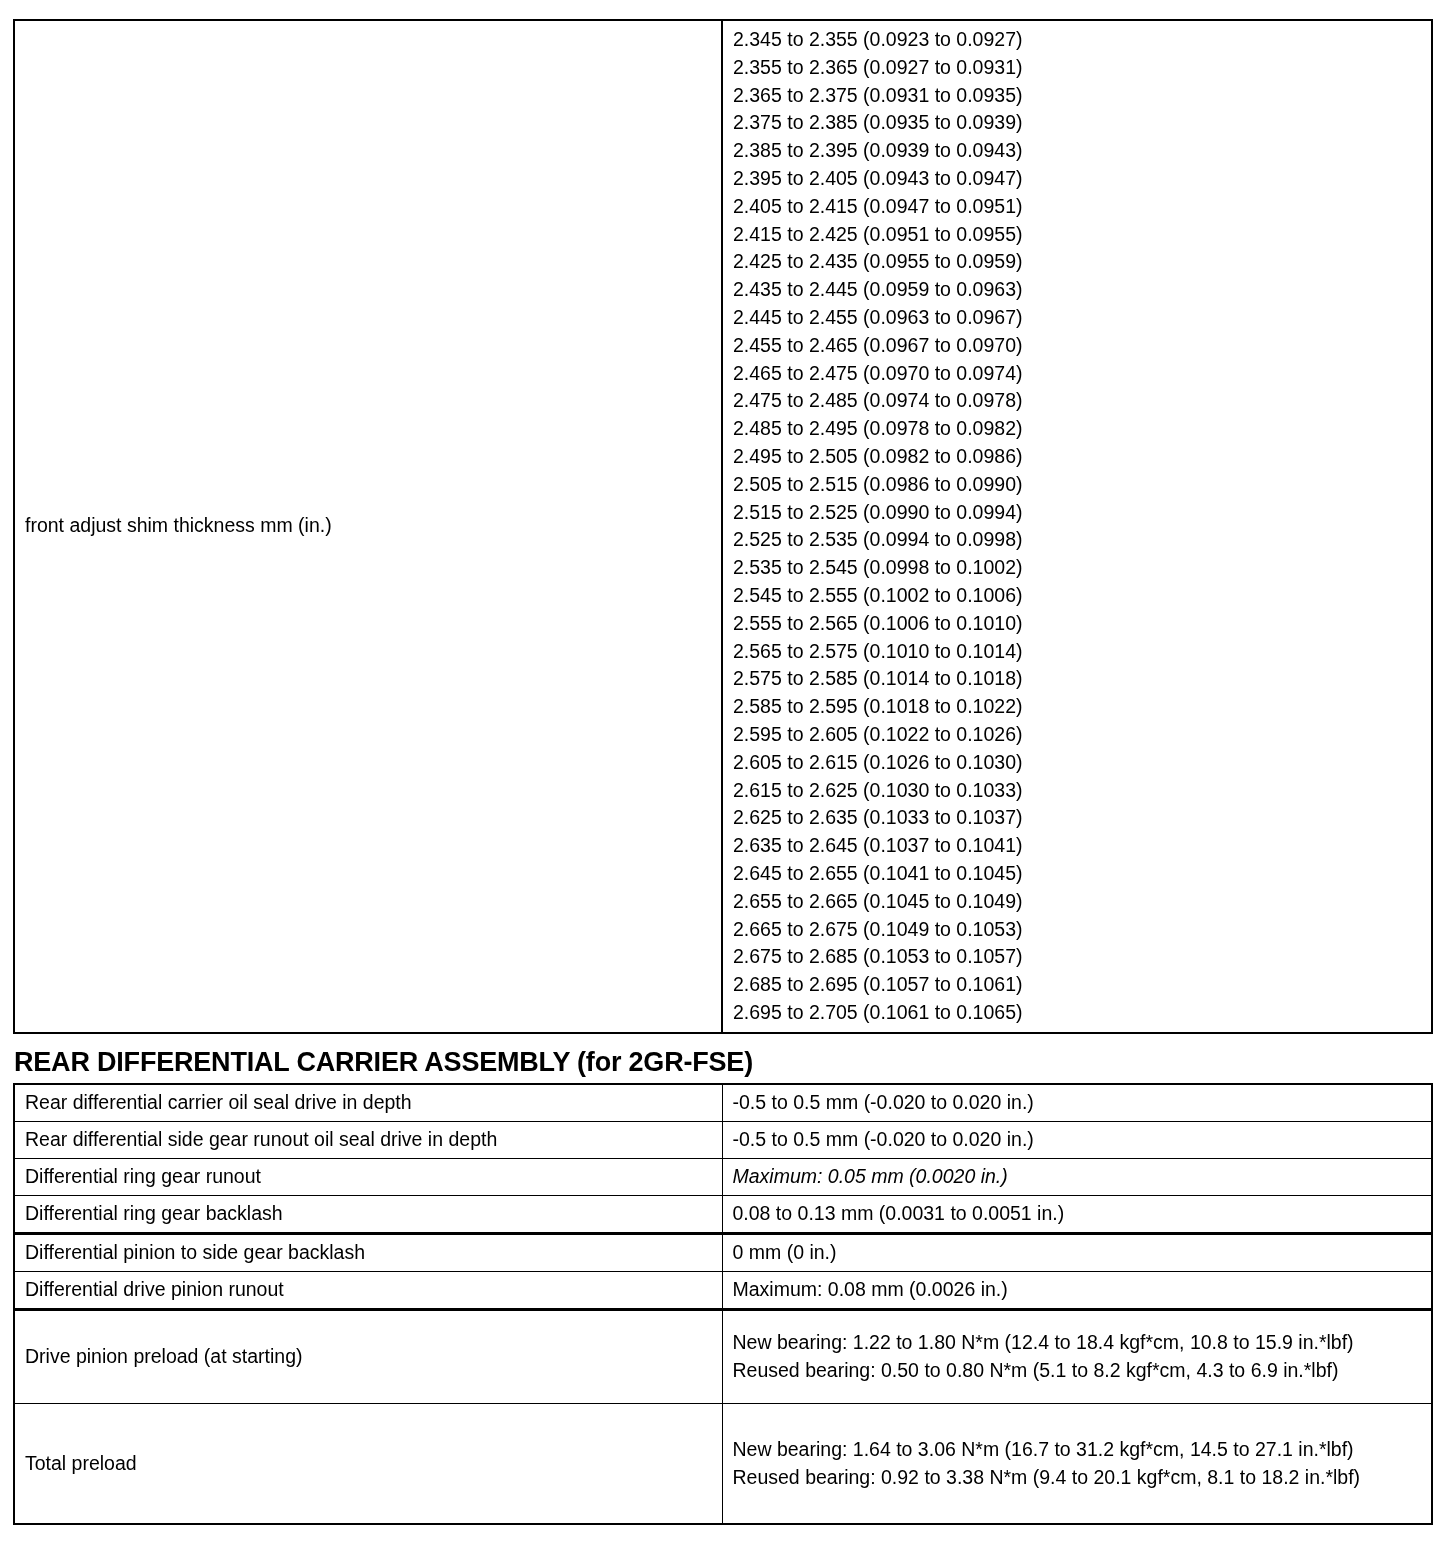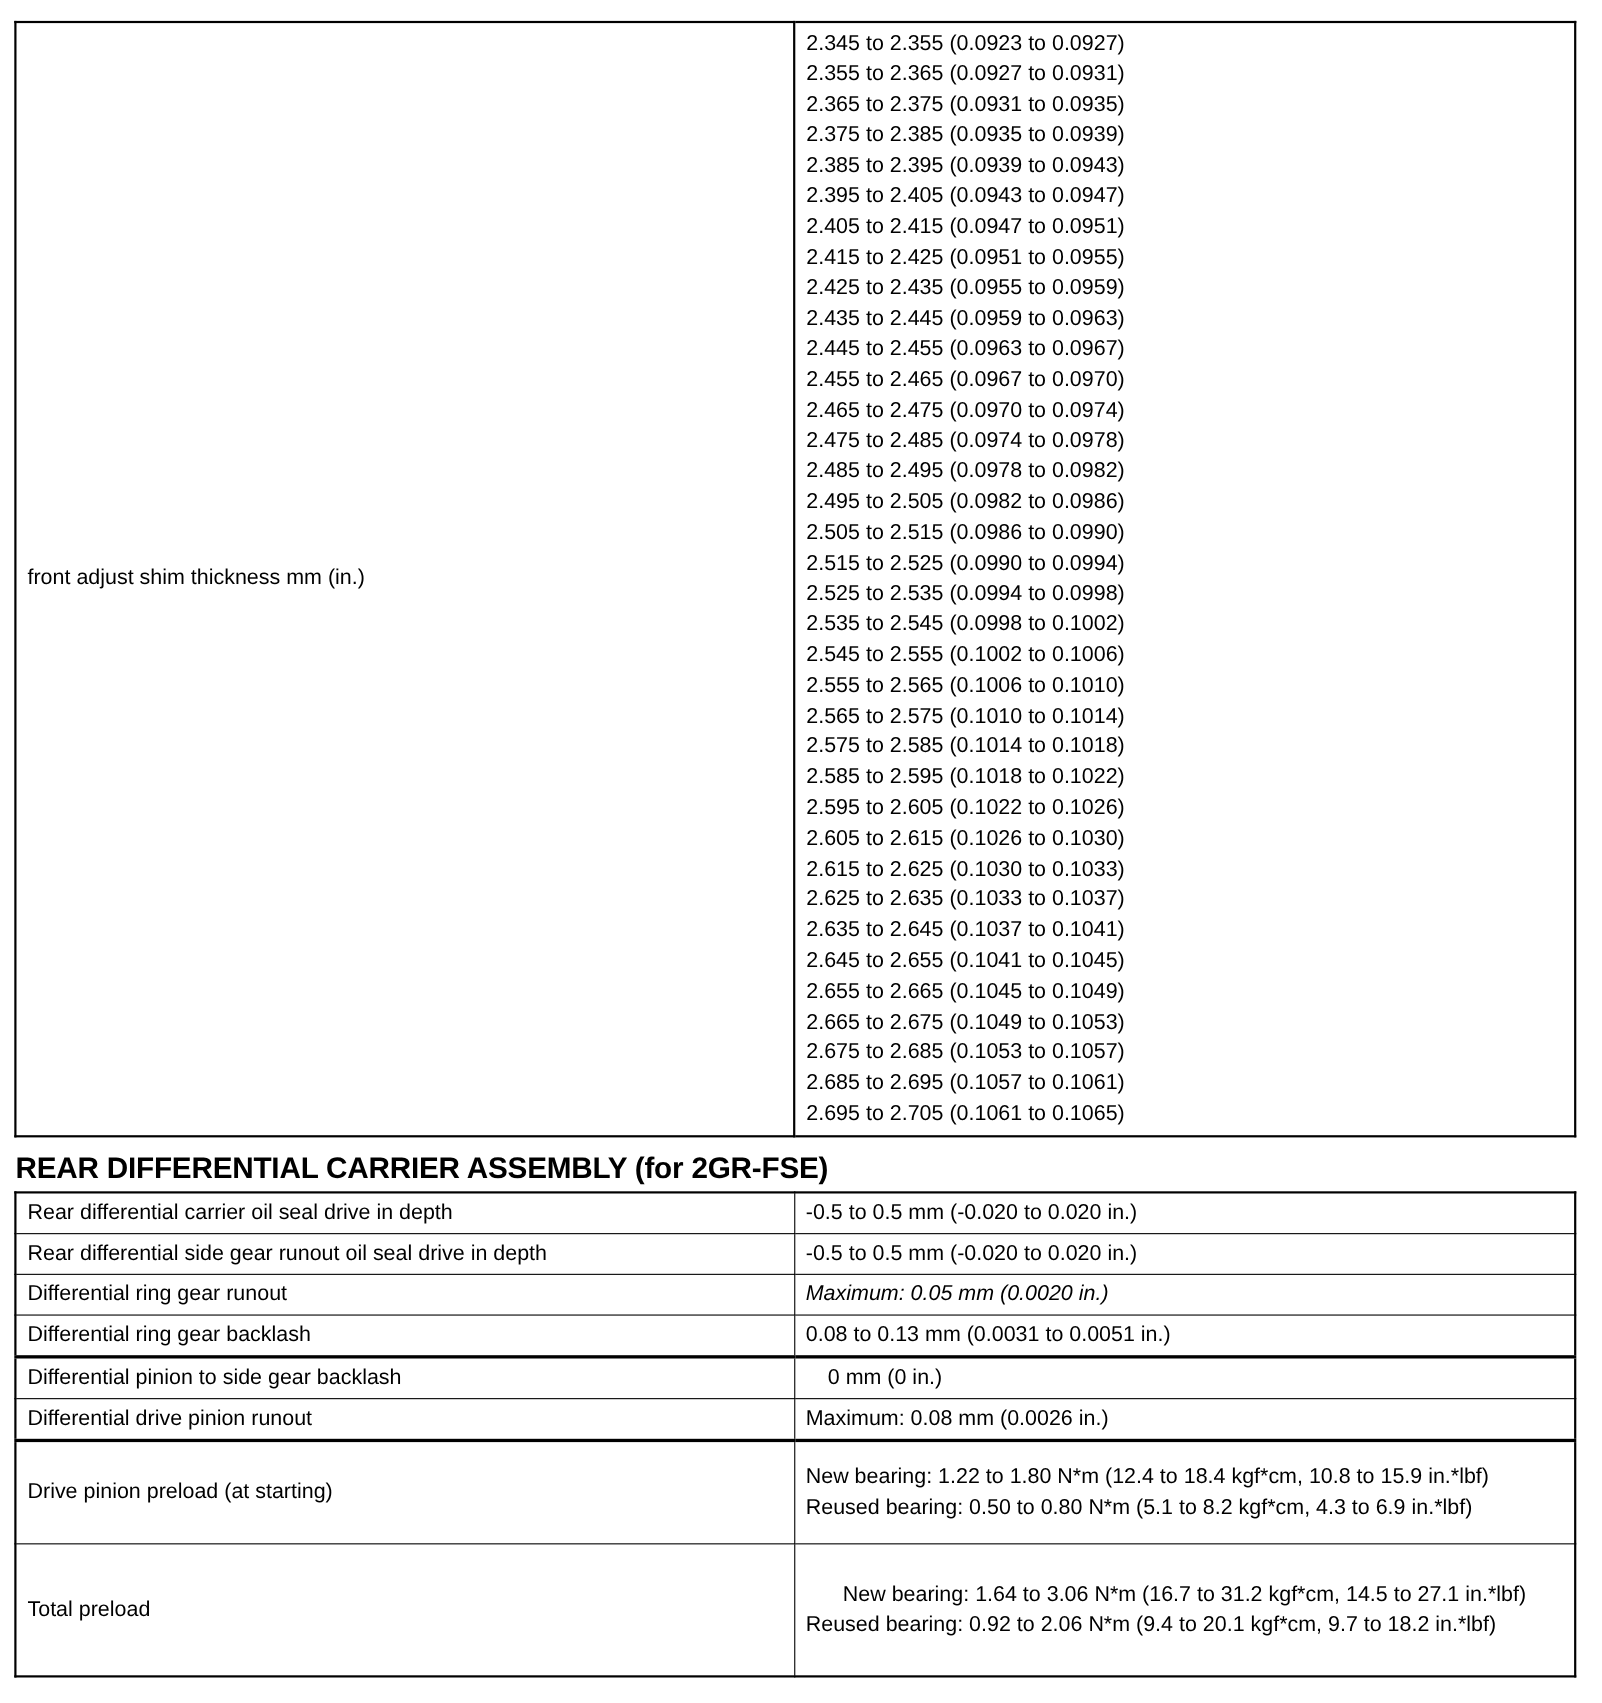--- a/index.html
+++ b/index.html
@@ -99,37 +99,37 @@
       </tr>
       <tr>
         <td style="height: 36px;">Differential ring gear backlash</td>
         <td>
           <span style="display: block;">0.08 to 0.13 mm (0.0031 to 0.0051 in.)</span>
         </td>
       </tr>
       <tr class="thick-top">
         <td style="height: 36px;">Differential pinion to side gear backlash</td>
         <td>
-          <span style="display: block; margin-left: 20px;">0 mm (0 in.)</span>
+          <span style="display: block;">0 mm (0 in.)</span>
         </td>
       </tr>
       <tr>
         <td style="height: 36px;">Differential drive pinion runout</td>
         <td>
           <span style="display: block;">Maximum: 0.08 mm (0.0026 in.)</span>
         </td>
       </tr>
       <tr class="thick-top">
         <td style="height: 92px;">Drive pinion preload (at starting)</td>
         <td class="multi">
           <span style="display: block;">New bearing: 1.22 to 1.80 N*m (12.4 to 18.4 kgf*cm, 10.8 to 15.9 in.*lbf)</span>
           <span style="display: block;">Reused bearing: 0.50 to 0.80 N*m (5.1 to 8.2 kgf*cm, 4.3 to 6.9 in.*lbf)</span>
         </td>
       </tr>
       <tr>
         <td style="height: 119px;">Total preload</td>
         <td class="multi">
-          <span style="display: block; text-align: center;">New bearing: 1.64 to 3.06 N*m (16.7 to 31.2 kgf*cm, 14.5 to 27.1 in.*lbf)</span>
-          <span style="display: block;">Reused bearing: 0.92 to 2.06 N*m (9.4 to 20.1 kgf*cm, 9.7 to 18.2 in.*lbf)</span>
+          <span style="display: block;">New bearing: 1.64 to 3.06 N*m (16.7 to 31.2 kgf*cm, 14.5 to 27.1 in.*lbf)</span>
+          <span style="display: block;">Reused bearing: 0.92 to 3.38 N*m (9.4 to 20.1 kgf*cm, 8.1 to 18.2 in.*lbf)</span>
         </td>
       </tr>
     </tbody>
 </table>
 
 </body></html>

